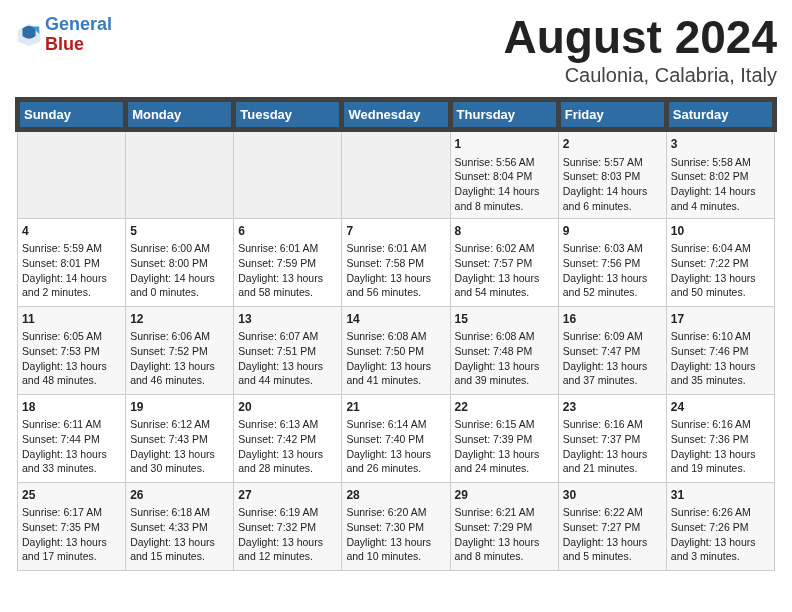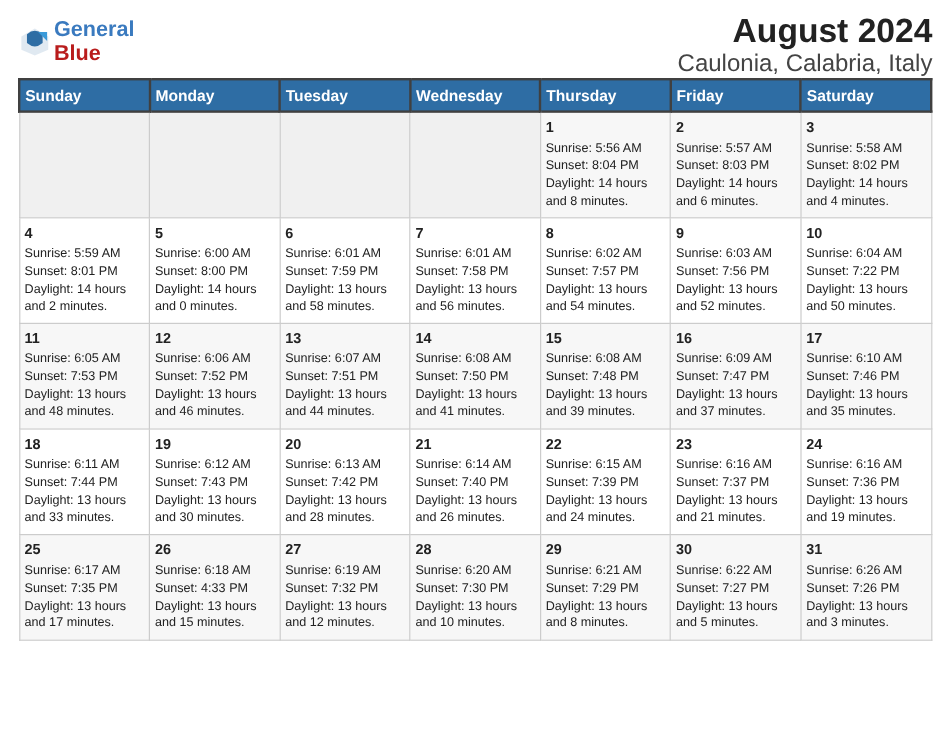--- a/index.html
+++ b/index.html
@@ -7,20 +7,21 @@
       font-family: Arial, sans-serif;
       background: #fff;
       width: 792px;
       min-height: 612px;
       padding: 10px 15px;
     }
     .header-section {
       display: flex;
       align-items: flex-start;
       justify-content: space-between;
+      margin-bottom: 10px;
     }
     .logo {
       display: flex;
       align-items: center;
       margin-top: 5px;
     }
     .logo-text {
       font-size: 18px;
       font-weight: bold;
       color: #1a3a5c;
@@ -31,41 +32,41 @@
     }
     .logo-icon {
       width: 28px;
       height: 28px;
       margin-right: 2px;
     }
     .title-section {
       text-align: right;
     }
     .main-title {
-      font-size: 28px;
+      font-size: 46px;
       font-weight: bold;
       color: #222;
     }
     .subtitle {
       font-size: 20px;
       color: #444;
     }
     table {
       width: 100%;
       border-collapse: collapse;
       font-size: 11px;
     }
     thead tr th {
       background-color: #2e6da4;
       color: #fff;
       padding: 5px 4px;
       text-align: left;
       font-size: 13px;
       font-weight: bold;
-      border: 2px solid #404040;
+      border: 5px solid #404040;
     }
     tbody tr td {
       border: 1px solid #ccc;
       padding: 4px 4px;
       vertical-align: top;
       height: 88px;
       background: #fff;
       color: #222;
       font-size: 10.5px;
       line-height: 1.4;

